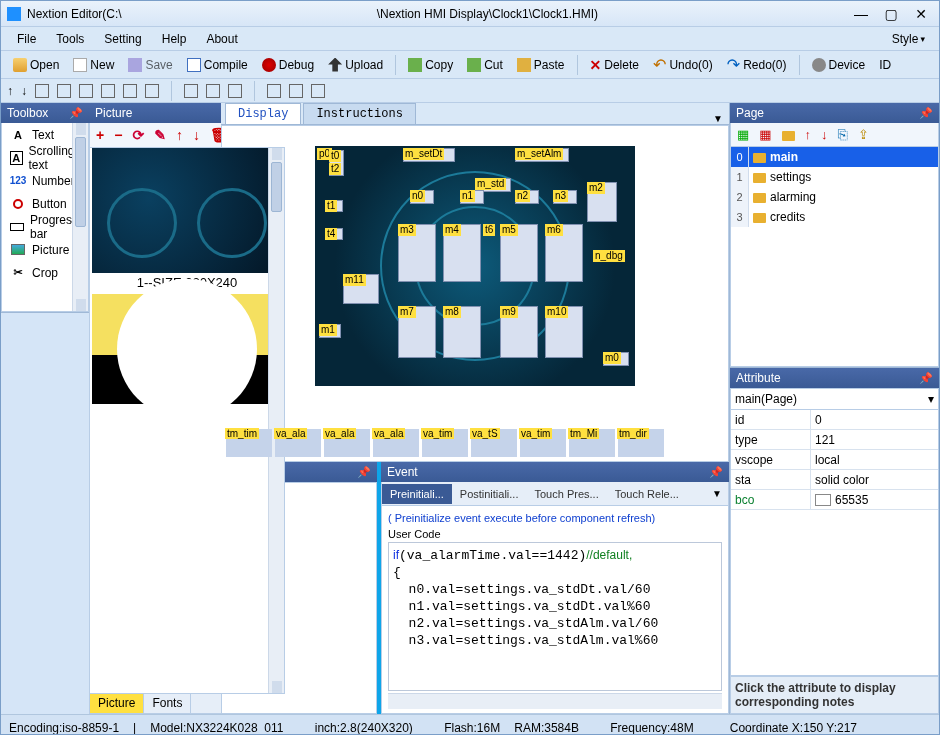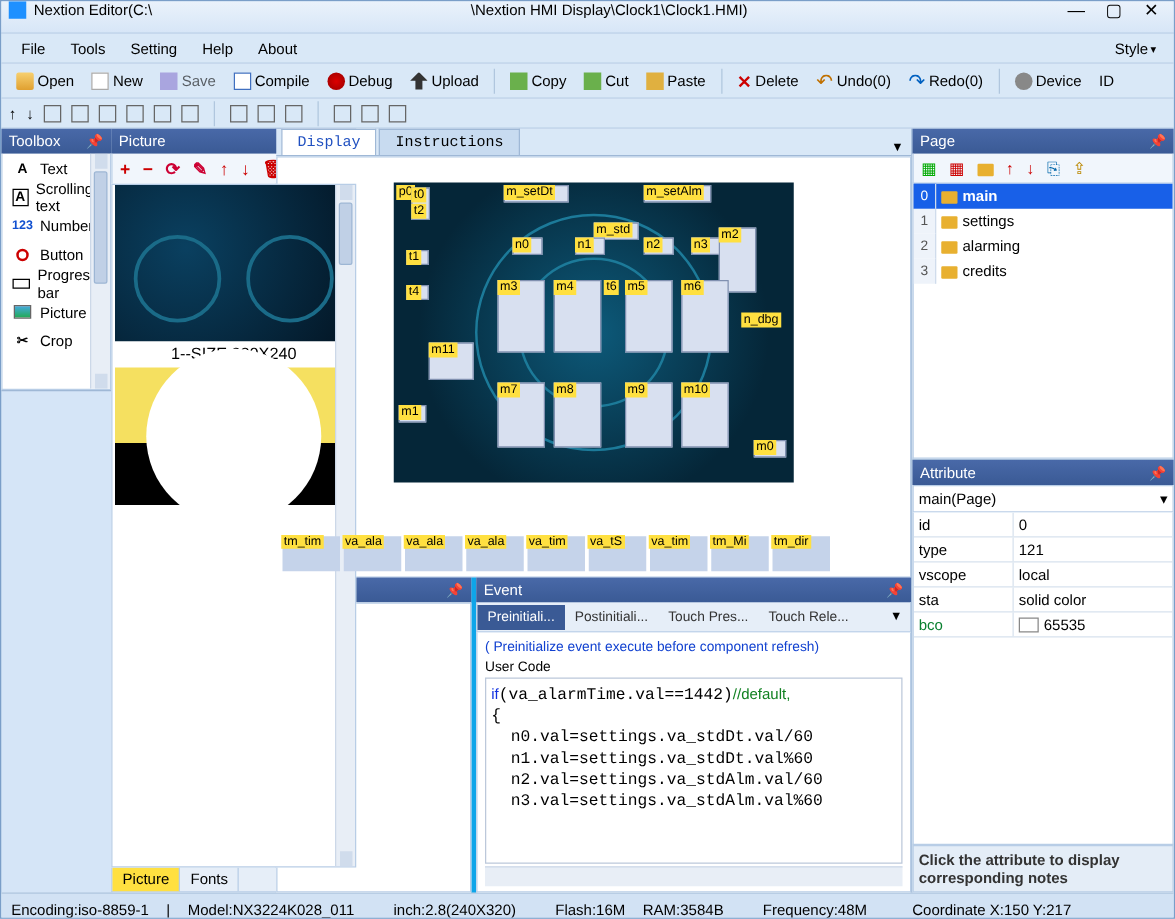--- a/index.html
+++ b/index.html
@@ -1,18 +1,18 @@
 <!DOCTYPE html>
 <html><head>
 <meta charset="utf-8">
 <style>
 *{box-sizing:border-box;margin:0;padding:0;font-family:"Segoe UI",Tahoma,sans-serif;font-size:12px;color:#000}
 body{background:#d5e5f7;width:940px;height:735px;overflow:hidden;border:1px solid #7a9ec8}
 
-.titlebar{height:26px;background:linear-gradient(#eaf2fb,#d7e6f7);display:flex;align-items:flex-start;padding:0 6px;border-bottom:1px solid #b8cde6}
+.titlebar{height:26px;background:linear-gradient(#eaf2fb,#d7e6f7);display:flex;align-items:center;padding:0 6px;border-bottom:1px solid #b8cde6}
 .titlebar .app-icon{width:14px;height:14px;background:#1e90ff;margin-right:6px}
 .titlebar .title-left{flex:0 0 auto}
 .titlebar .title-center{flex:1;text-align:center}
 .titlebar .win-btns{display:flex;gap:14px;padding-right:4px;color:#555}
 .win-btn{width:16px;height:14px;display:flex;align-items:center;justify-content:center;font-size:14px;cursor:default}
 
 .menubar{height:24px;background:#d9e8f7;display:flex;align-items:center;padding:0 8px;border-bottom:1px solid #b8cde6;gap:4px}
 .menu-item{padding:2px 8px}
 .menu-spacer{flex:1}
 .menu-style{padding:2px 6px;display:flex;align-items:center;gap:2px}
@@ -359,21 +359,21 @@
             </div>
           <div class="hmi-el" style="left:145px;top:44px;width:24px;height:14px">
               <span class="hmi-lbl" style="left:-1px;top:-1px">n1</span>
             </div>
           <div class="hmi-el" style="left:200px;top:44px;width:24px;height:14px">
               <span class="hmi-lbl" style="left:-1px;top:-1px">n2</span>
             </div>
           <div class="hmi-el" style="left:238px;top:44px;width:24px;height:14px">
               <span class="hmi-lbl" style="left:-1px;top:-1px">n3</span>
             </div>
-          <div class="hmi-el" style="left:260px;top:36px;width:30px;height:52px">
+          <div class="hmi-el" style="left:272px;top:36px;width:30px;height:40px">
               <span class="hmi-lbl" style="left:-1px;top:-1px">m2</span>
             </div>
           <div class="hmi-el" style="left:83px;top:78px;width:38px;height:58px">
               <span class="hmi-lbl" style="left:-1px;top:-1px">m3</span>
             </div>
           <div class="hmi-el" style="left:128px;top:78px;width:38px;height:58px">
               <span class="hmi-lbl" style="left:-1px;top:-1px">m4</span>
             </div>
           <span class="hmi-lbl" style="left:168px;top:78px">t6</span>
           <div class="hmi-el" style="left:185px;top:78px;width:38px;height:58px">

